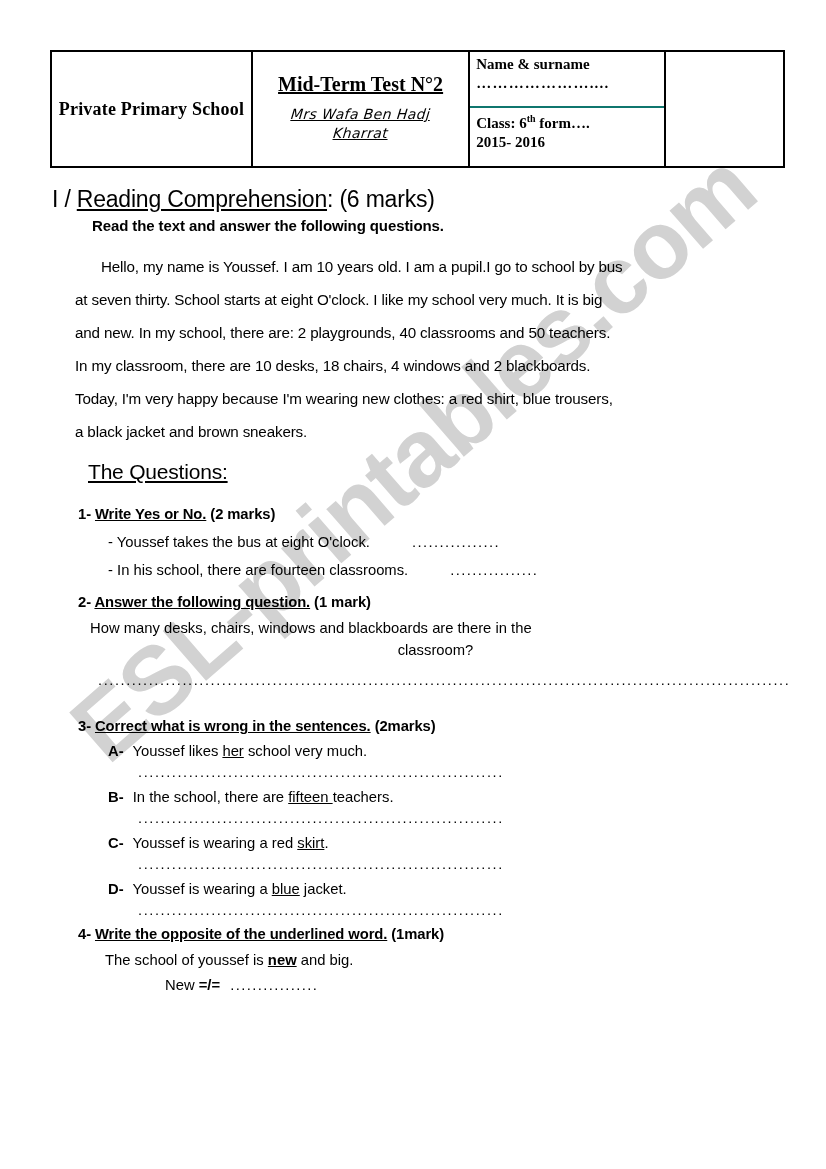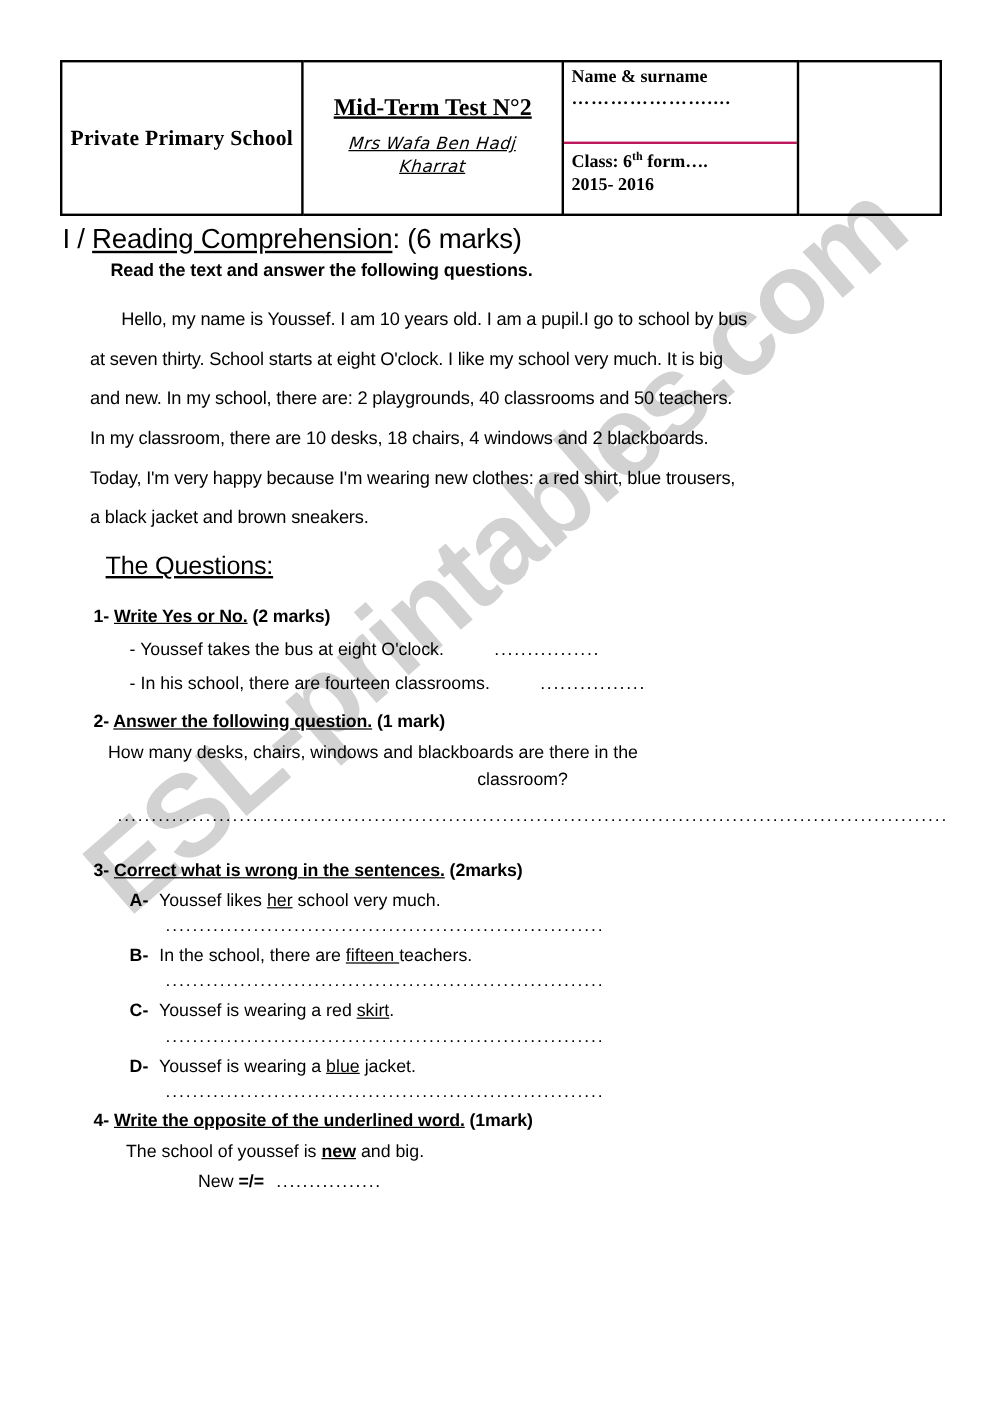--- a/index.html
+++ b/index.html
@@ -102,23 +102,23 @@
     line-height: 1.35;
     letter-spacing: 0.4px;
     display: block;
     transform: skewX(-6deg);
   }
   .name-cell {
     padding: 0 !important;
     height: 100%;
   }
   .name-inner {
-    border-bottom: 2px solid #be185d;
+    border-bottom: 2px solid #0f766e;
     padding: 4px 8px 3px 6px;
-    height: 68px;
+    height: 56px;
   }
   .class-inner {
     padding: 5px 6px 0 6px;
     height: 58px;
   }
   .serif-bold {
     font-family: "Liberation Serif", serif;
     font-weight: bold;
     font-size: 15px;
     display: block;

